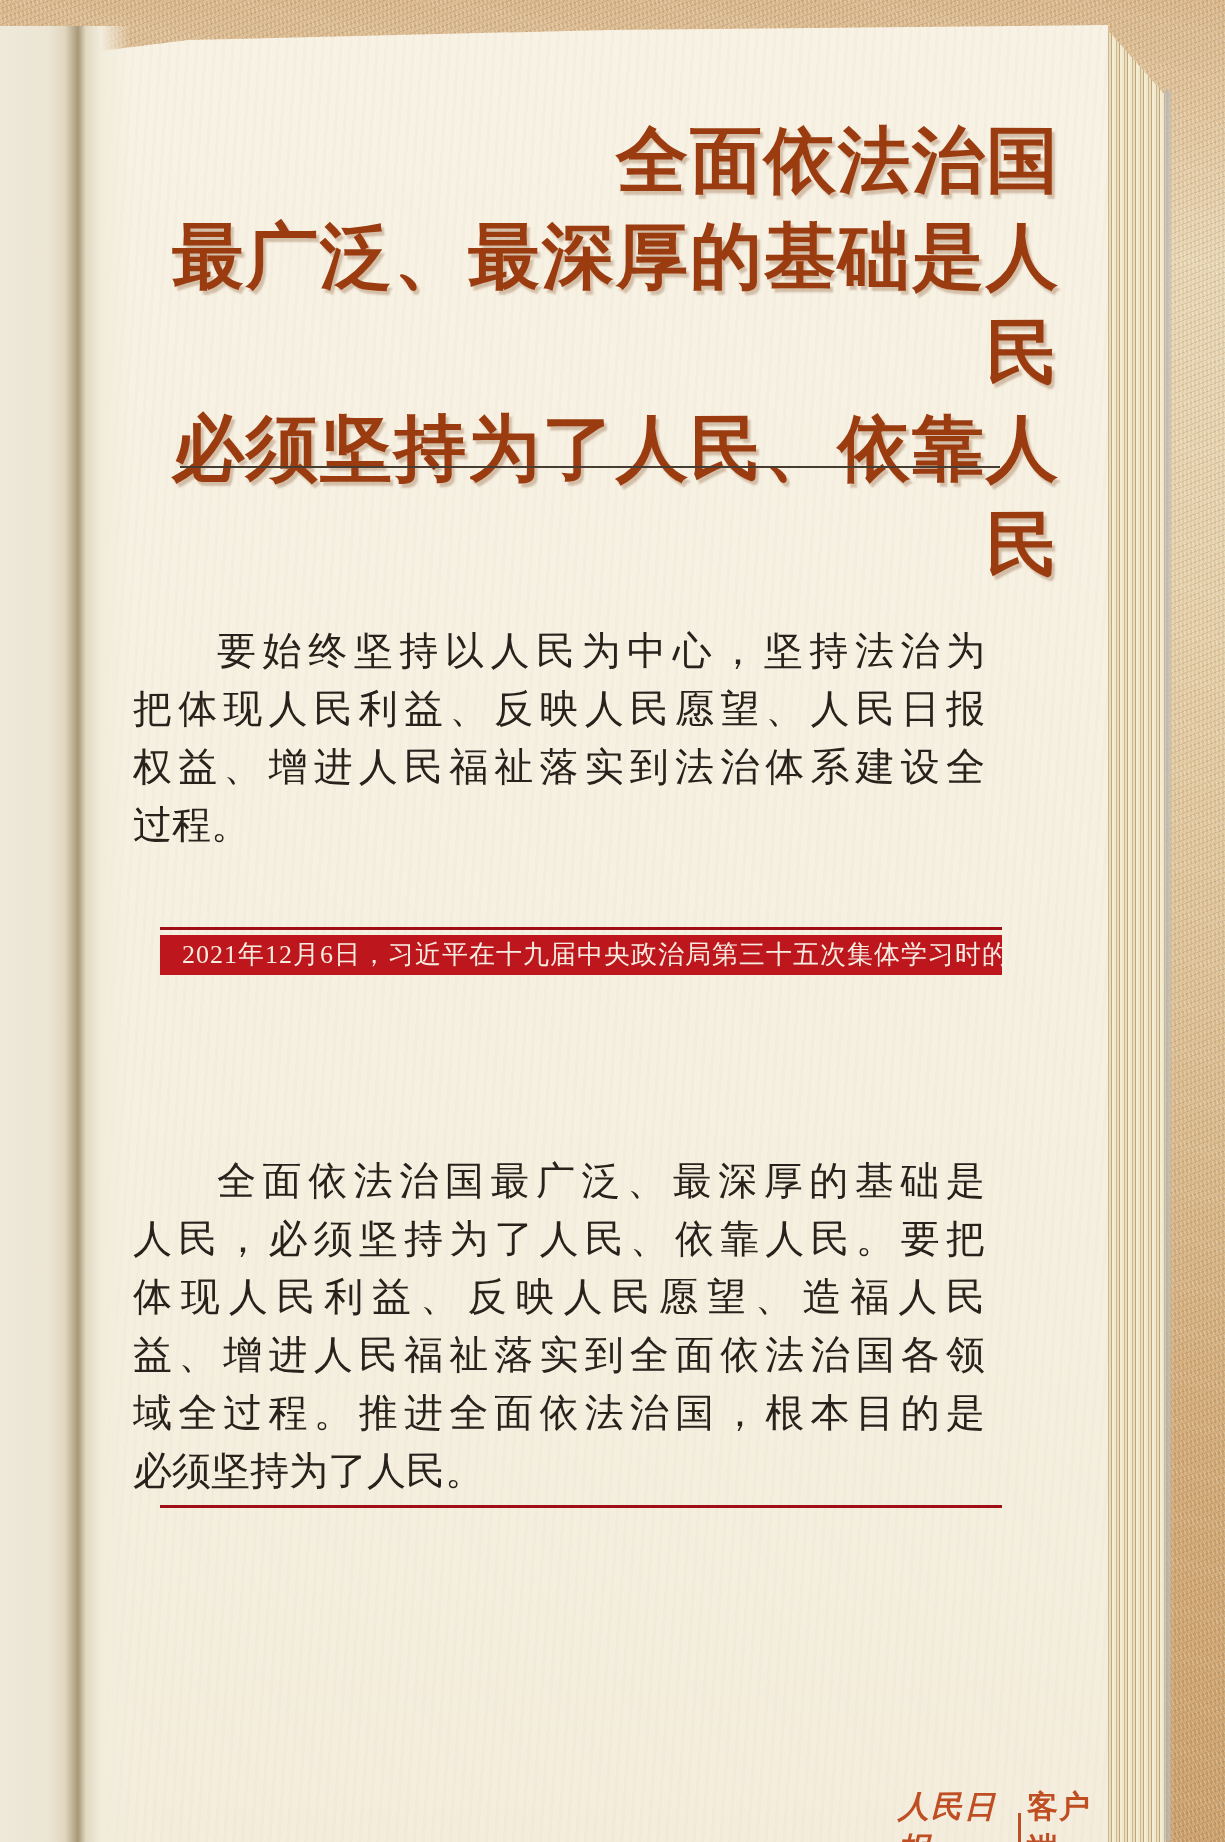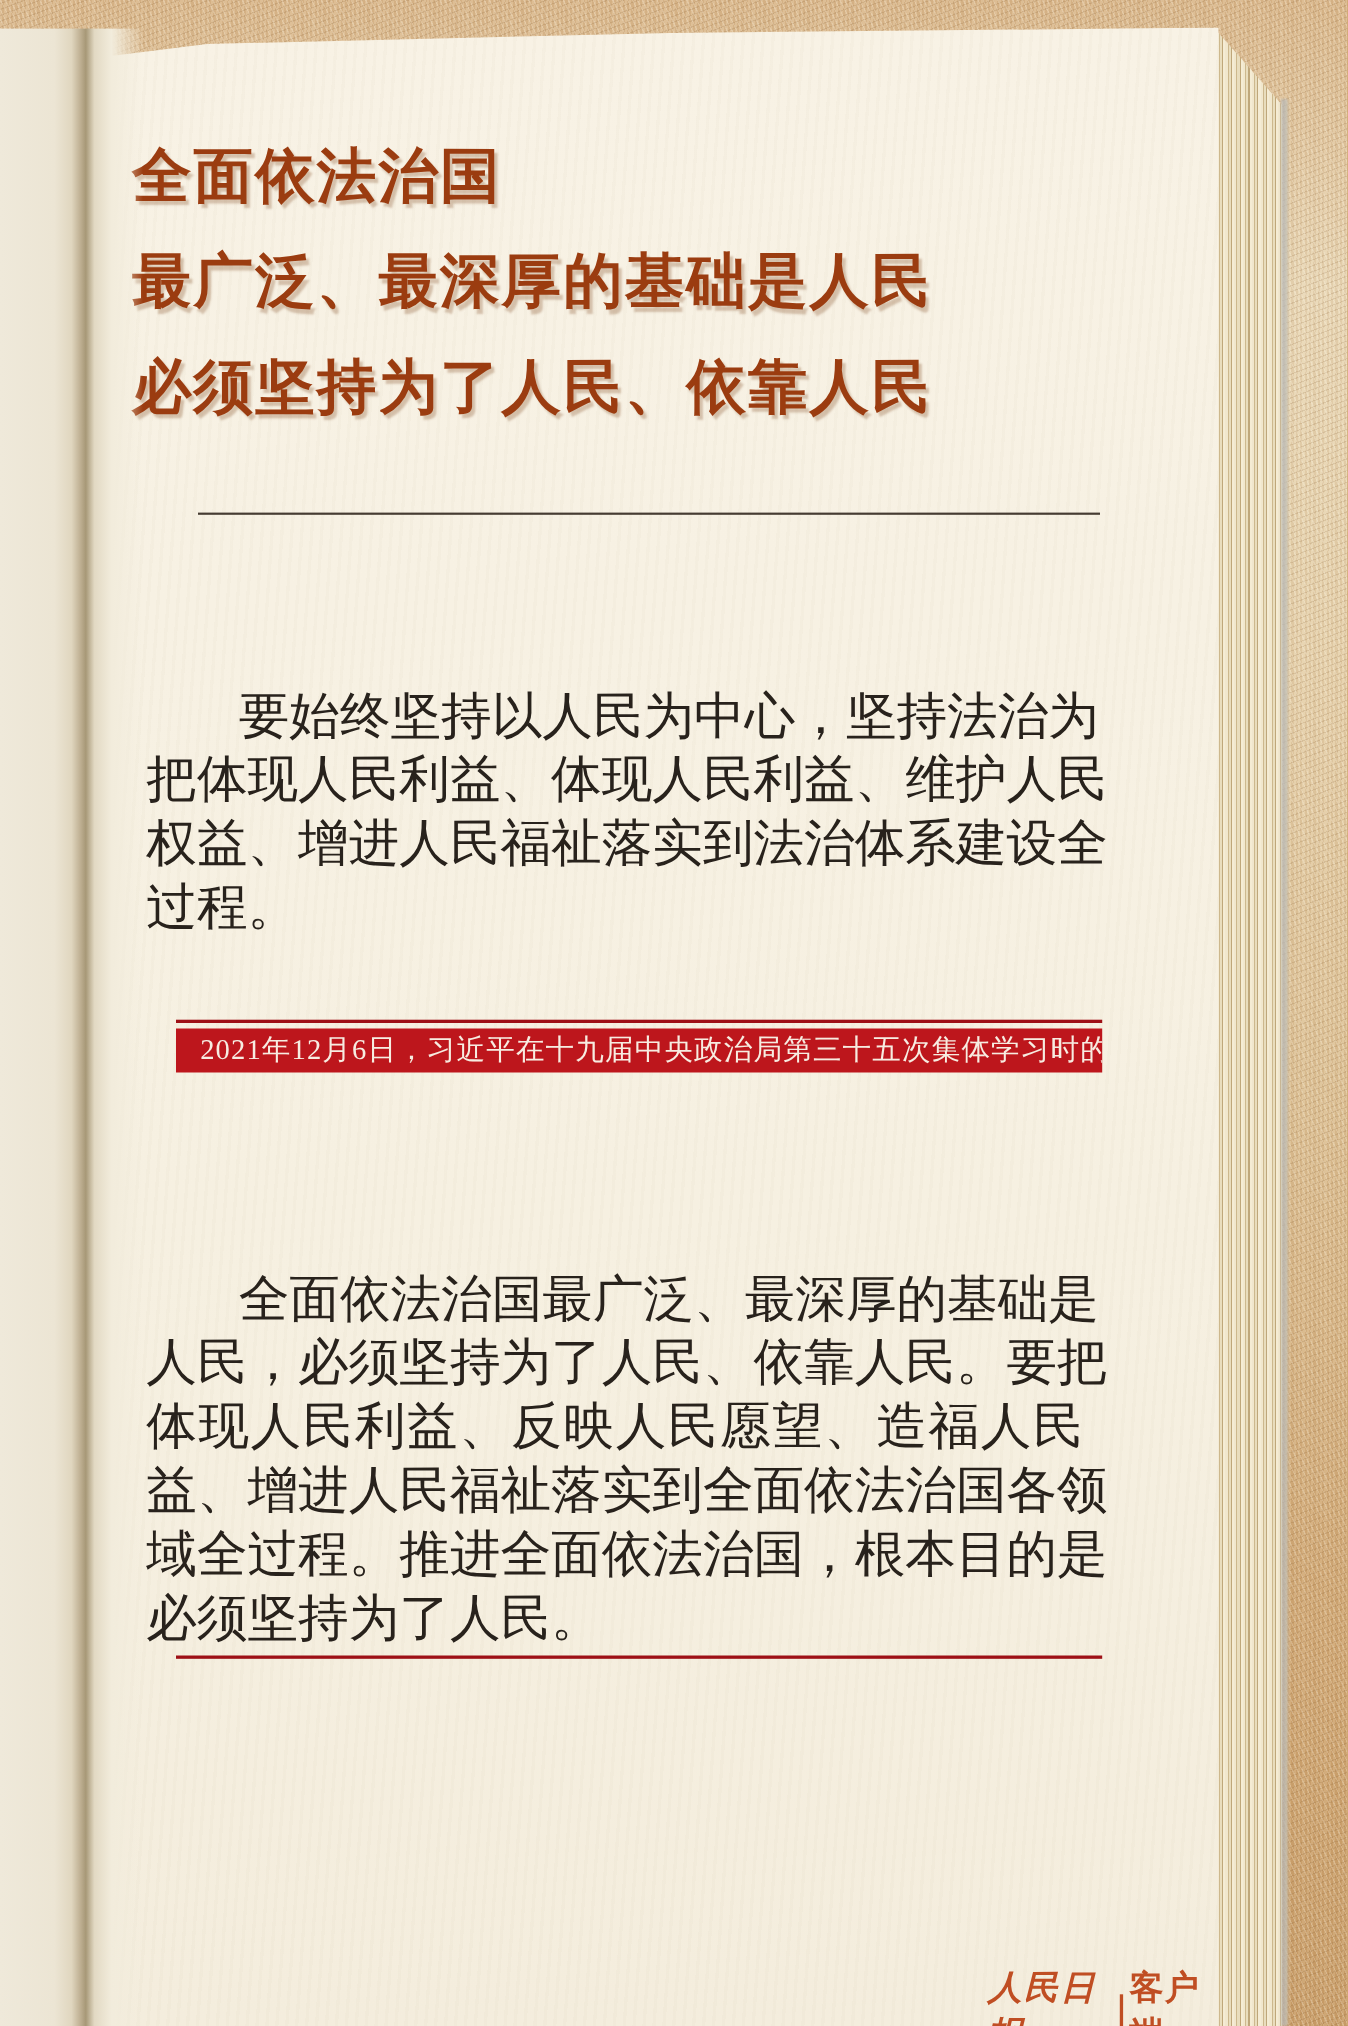--- a/index.html
+++ b/index.html
@@ -31,29 +31,29 @@
       linear-gradient(180deg,#f8f2e5 0%,#f6f0e1 60%,#f4eddd 100%);
     clip-path:polygon(0 80px, 4% 58px, 17% 40px, 55% 30px, 92% 26px, 100% 25px, 100% 100%, 0 100%);
     box-shadow:0 0 20px rgba(110,80,40,.4);}
   
   .spine{position:absolute;left:0;top:26px;width:130px;height:1816px;pointer-events:none;
     background:linear-gradient(90deg,
       #efe9da 0%, #ece5d4 38%, #e0d6bf 50%, #c0b194 56%, #a79877 60%,
       #e2d9c3 66%, #f2ecdc 78%, rgba(247,241,226,0) 100%);}
 
   
-  .title{position:absolute;left:120px;top:112px;width:940px;text-align:left;
+  .title{position:absolute;left:120px;top:112px;width:940px;text-align:right;
     color:#9b3c10;font-family:"Liberation Sans",sans-serif;font-weight:900;
-    font-size:54px;line-height:96px;letter-spacing:2px;
+    font-size:72px;line-height:96px;letter-spacing:2px;
     text-shadow:3px 4px 2px rgba(120,60,18,.28);}
   .divider{position:absolute;left:180px;top:466px;width:820px;height:2px;background:#463c32;}
 
   
   .quote{position:absolute;left:133px;width:852px;color:#28221c;
-    font-size:46px;}
+    font-size:39px;}
   .q-line{height:58px;line-height:58px;white-space:nowrap;
     text-align:justify;text-align-last:justify;text-justify:inter-character;}
   .q-line.first{padding-left:84px;}
   .q-line.last{text-align-last:left;}
   .quote1{top:622px;}
   .quote2{top:1152px;}
 
   
   .banner-wrap{position:absolute;left:160px;width:842px;}
   .banner-wrap .rule{height:3px;background:#9e1016;margin-bottom:5px;}
@@ -84,21 +84,21 @@
   <div class="page">
     <div class="title">
       <div>全面依法治国</div>
       <div>最广泛、最深厚的基础是人民</div>
       <div>必须坚持为了人民、依靠人民</div>
     </div>
     <div class="divider"></div>
 
     <div class="quote quote1">
       <div class="q-line first">要始终坚持以人民为中心，坚持法治为</div>
-      <div class="q-line">把体现人民利益、体现人民利益、维护人民</div>
+      <div class="q-line">把体现人民利益、反映人民愿望、人民日报</div>
       <div class="q-line">权益、增进人民福祉落实到法治体系建设全</div>
       <div class="q-line last">过程。</div>
     </div>
 
     <div class="banner-wrap banner1">
       <div class="rule"></div>
       <div class="banner pad">2021年12月6日，习近平在十九届中央政治局第三十五次集体学习时的讲话</div>
     </div>
 
     <div class="quote quote2">

